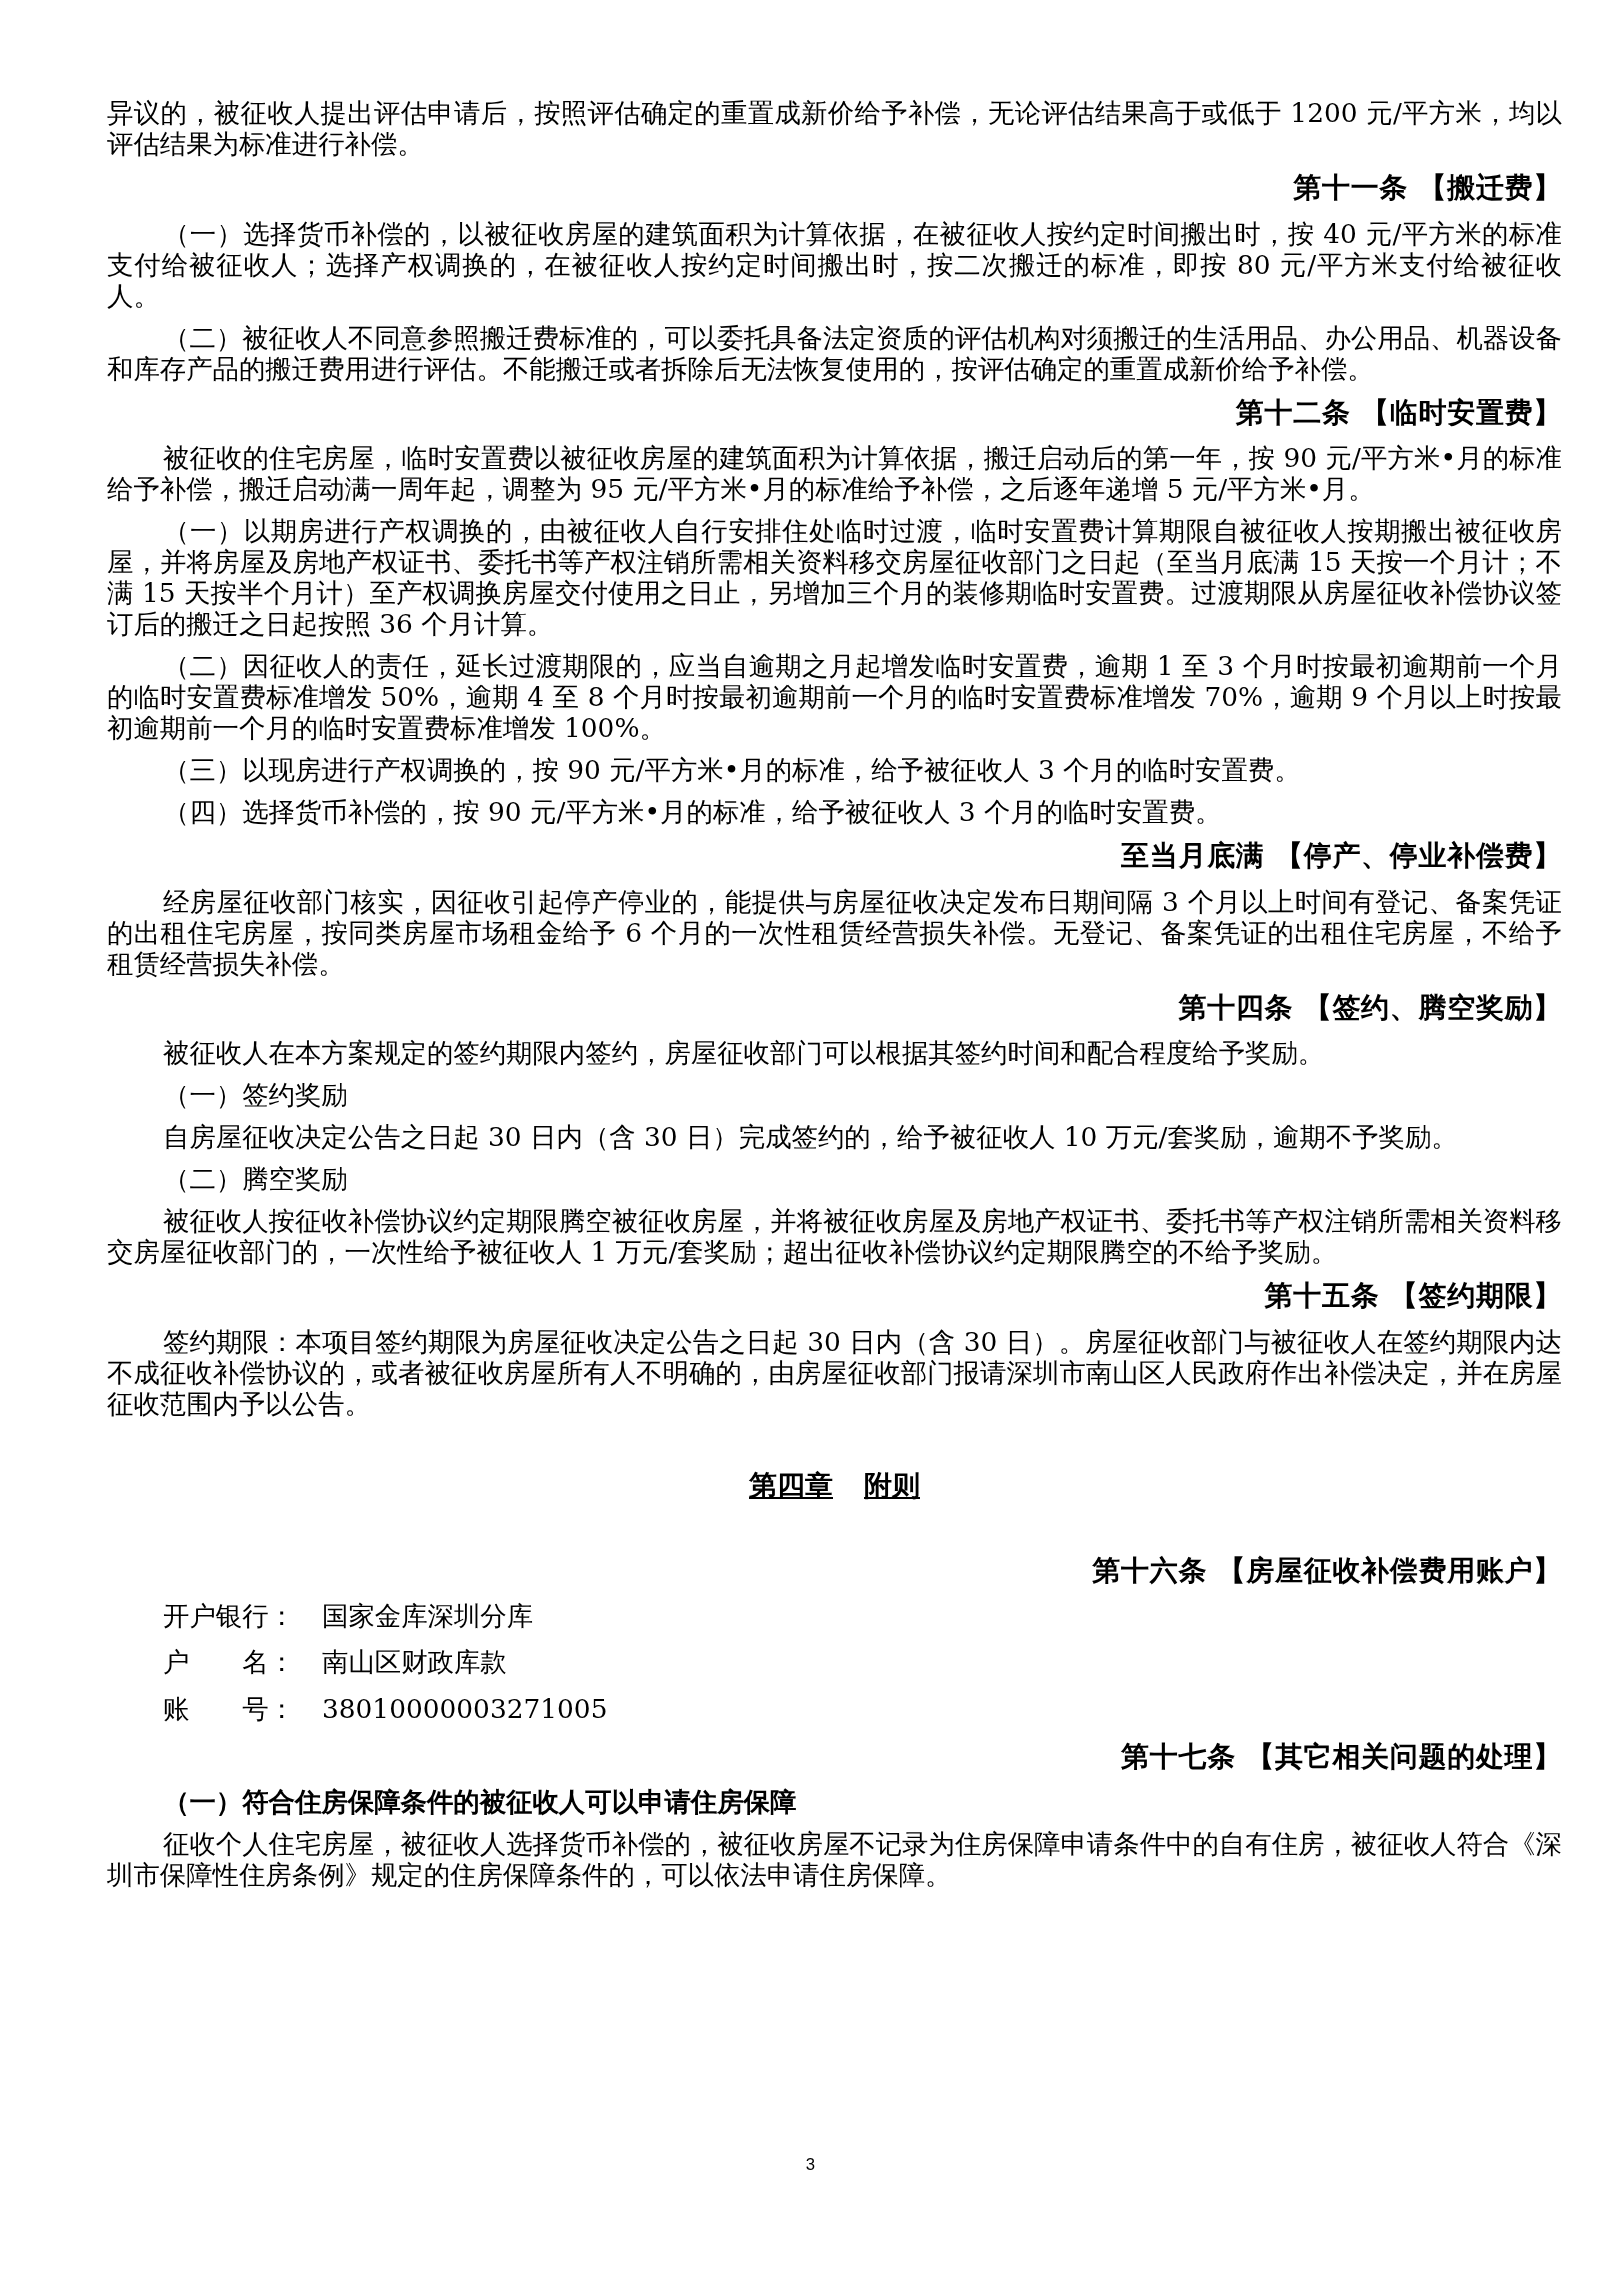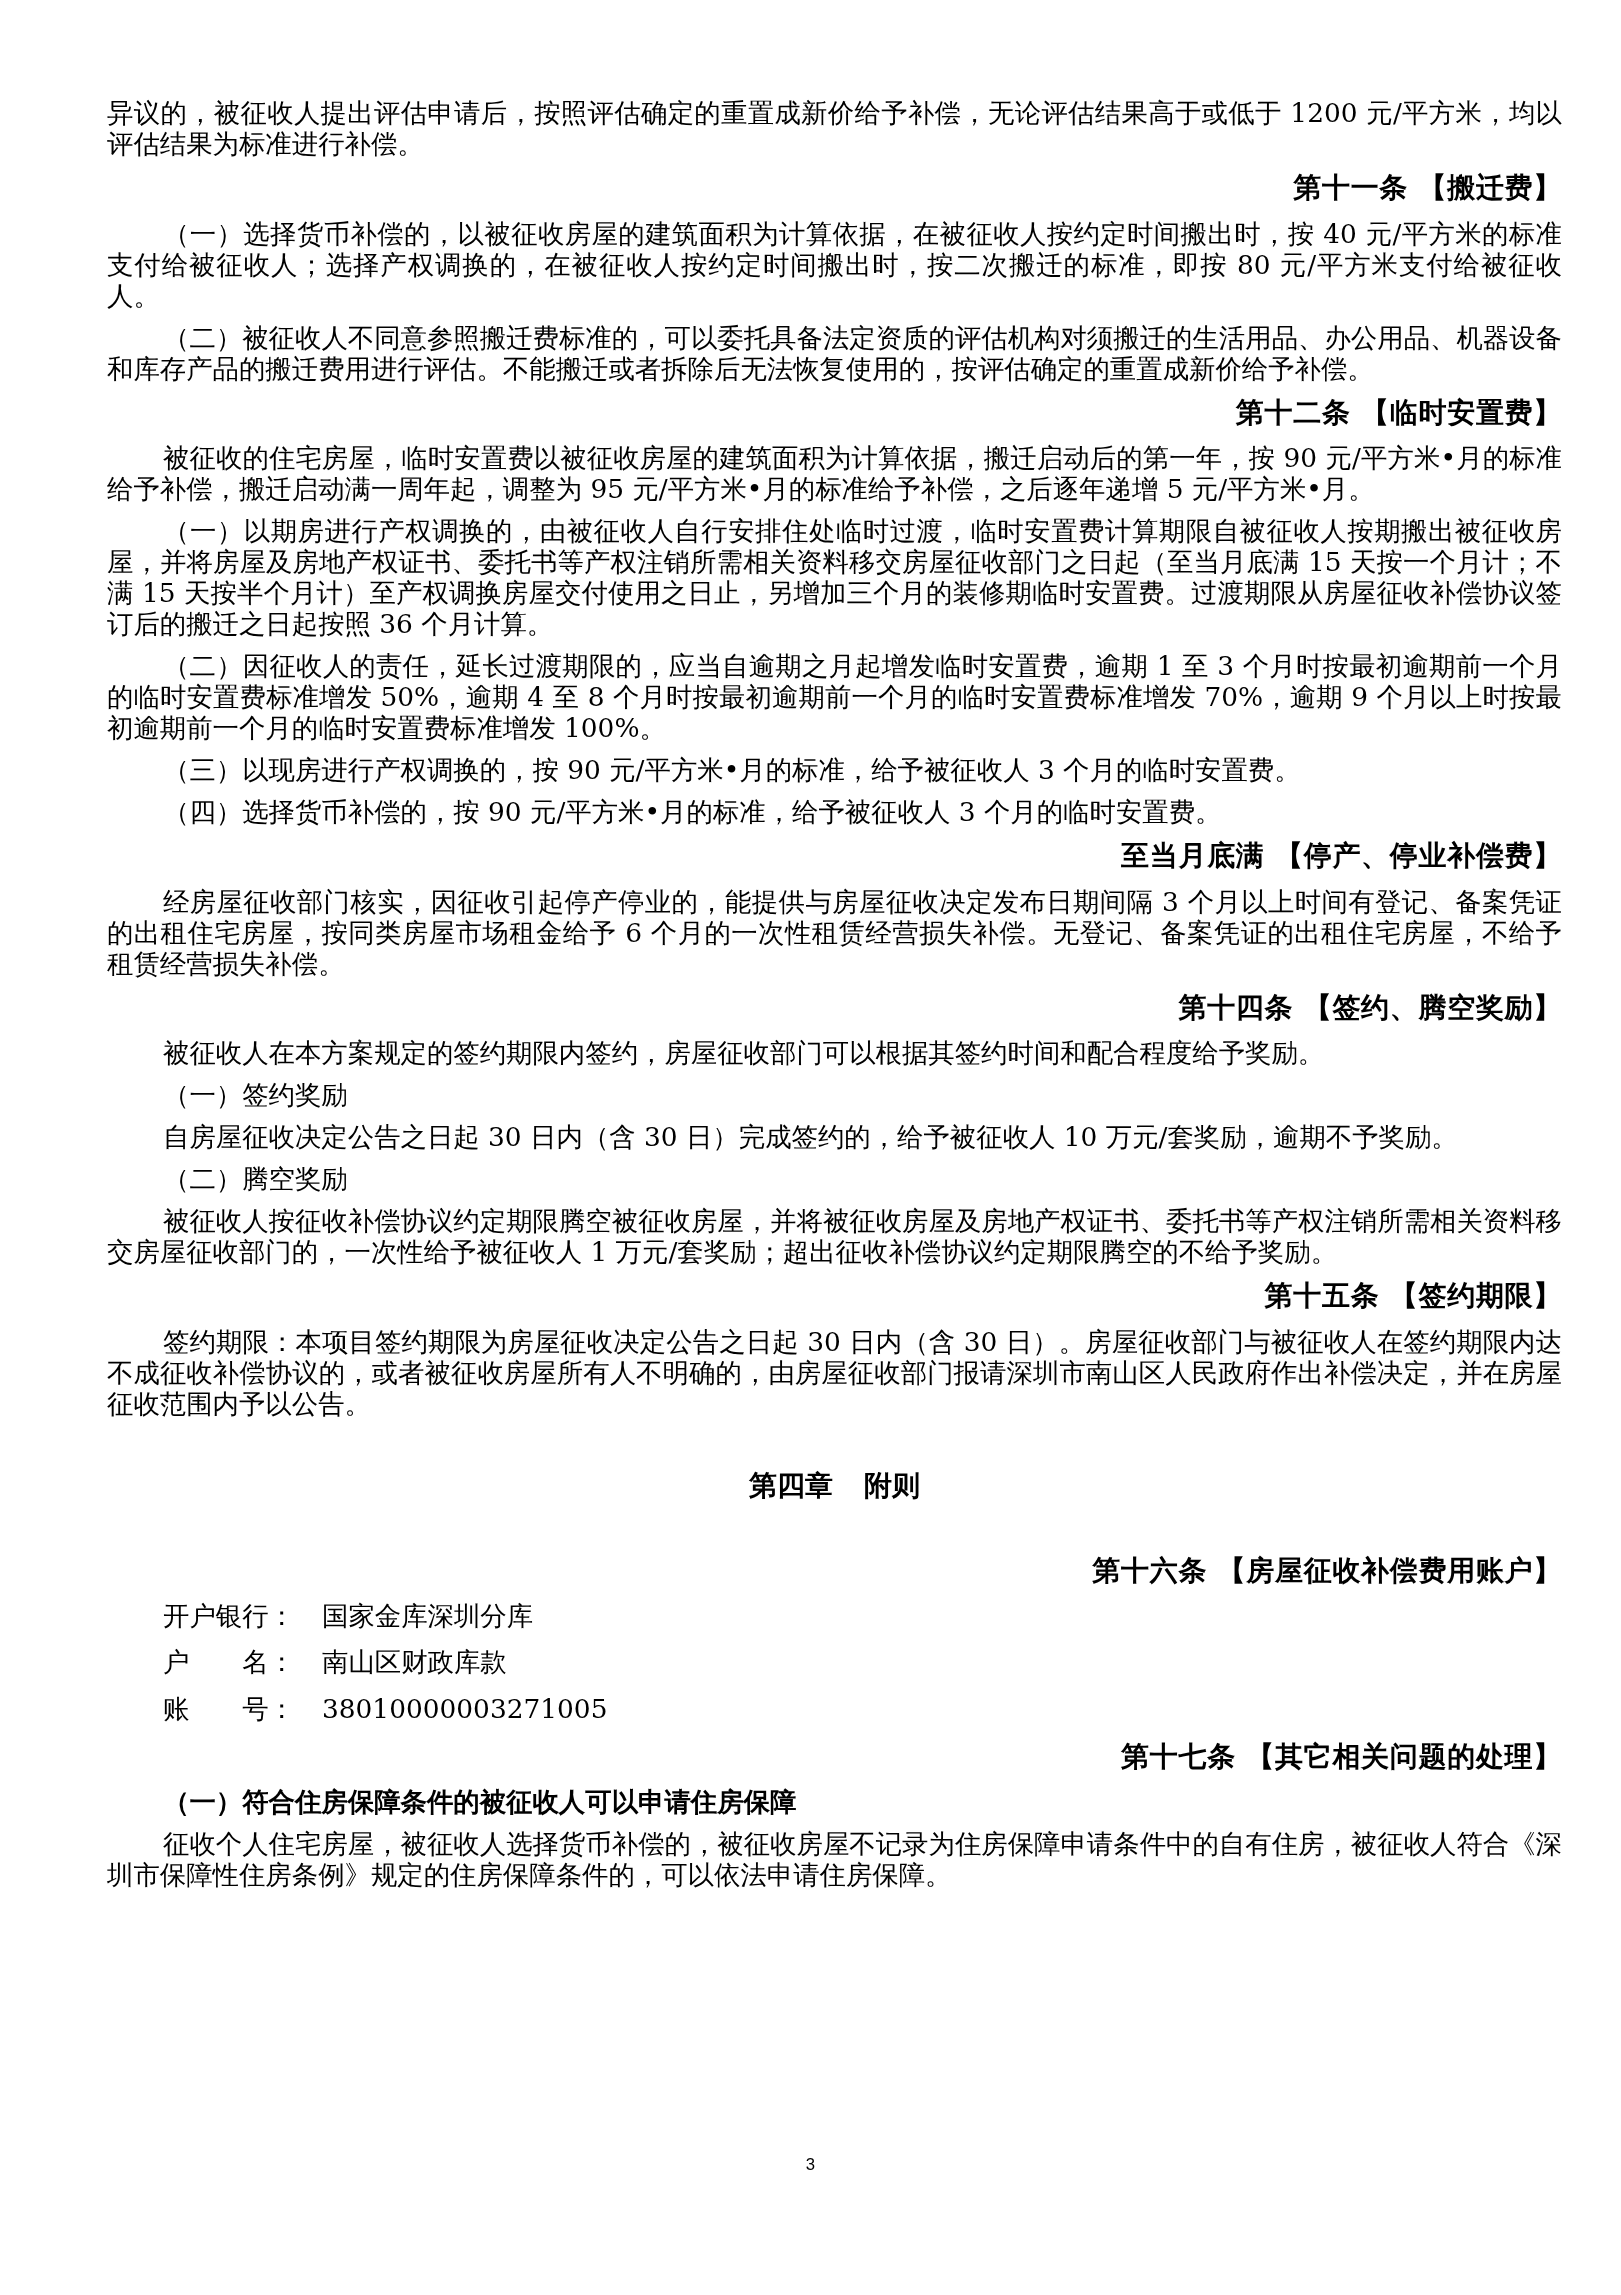--- a/index.html
+++ b/index.html
@@ -2,21 +2,21 @@
 <html style="font-size:11px"><head>
 <meta charset="utf-8">
 <style>
   html, body { margin: 0; padding: 0; background: #ffffff; }
   body { width: 1621px; height: 2295px; position: relative; overflow: hidden; color: #000; }
   .page { position: absolute; left: 83px; top: 97px; width: 1455px; font-family: "DejaVu Serif", "Liberation Serif", serif; font-size: 26.4px; line-height: 31px; margin-left: 24px; }
   p { margin: 0; text-align: justify; text-justify: inter-ideograph; }
   .para { margin-bottom: 11px; }
   .indent { text-indent: 56px; }
   .heading { font-family: "DejaVu Sans", "Liberation Sans", sans-serif; font-weight: bold; font-size: 28px; line-height: 35px; margin: 9.7px 0 12.5px 56px; letter-spacing: 0.7px; text-align: right; }
-  .chapter { font-family: "DejaVu Sans", "Liberation Sans", sans-serif; font-weight: bold; font-size: 28px; line-height: 35px; text-align: center; margin: 49px 0 50px 0; }
+  .chapter { font-family: "DejaVu Sans", "Liberation Sans", sans-serif; font-weight: bold; font-size: 28px; line-height: 35px; text-align: center; margin: 49px 0 50px 0; text-decoration: underline; }
   .chapter .gap { display: inline-block; width: 31px; }
   .subheading-bold { font-weight: bold; text-indent: 56px; margin-bottom: 11px; }
   .account-row { display: flex; margin-left: 56px; margin-bottom: 15.3px; align-items: flex-end; }
   .account-row .lbl { width: 159px; white-space: pre; }
   .page-number { position: absolute; left: 0; width: 1621px; top: 2155px; text-align: center; font-family: "Liberation Sans", sans-serif; font-size: 16.7px; }
 </style>
 </head>
 <body>
 
 <div class="page">

